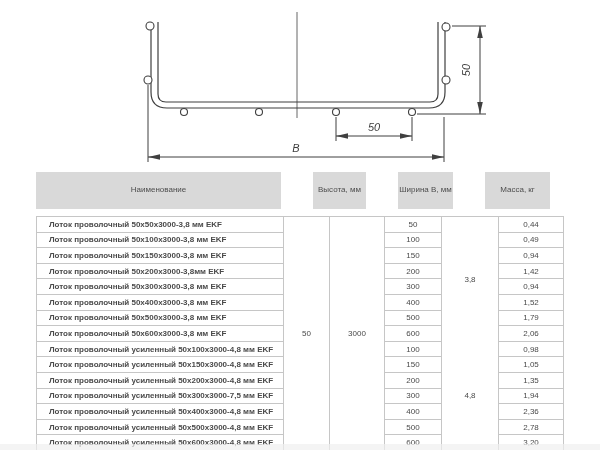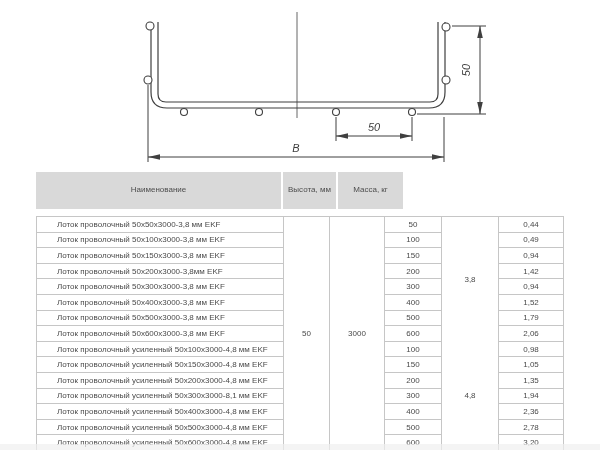--- a/index.html
+++ b/index.html
@@ -5,36 +5,36 @@
   html,body{margin:0;padding:0;}
   body{
     width:600px;height:450px;position:relative;background:#ffffff;
     font-family:"Liberation Sans", sans-serif;overflow:hidden;
   }
   
   .drawing{position:absolute;left:0;top:0;width:600px;height:170px;}
   .dim-text{font-size:11px;font-style:italic;fill:#3f3f3f;font-family:"Liberation Sans",sans-serif;}
   
   .spec-table{position:absolute;left:36px;top:172px;width:527px;}
-  .hdr{display:flex;height:37px;}
+  .hdr{display:flex;height:37px;gap:30px;}
   .hdr-cell{
     background:#d9d9d9;color:#4d4d4d;font-size:8px;line-height:1.35;
     display:flex;align-items:center;justify-content:center;text-align:center;
     box-sizing:border-box;border-right:2px solid #ffffff;
   }
   .hdr-cell:last-child{border-right:none;}
   .w0{width:247px}.w1{width:46px}.w2{width:55px}.w3{width:57px}.w4{width:57px}.w5{width:65px}
   .body-table{
     border-collapse:collapse;table-layout:fixed;width:527px;margin-top:7px;
   }
   .body-table td{
     border:1px solid #c6c6c6;font-size:8px;color:#4a4a4a;height:14.6px;
     padding:0;text-align:center;vertical-align:middle;overflow:hidden;white-space:nowrap;
   }
-  .body-table td.c-name{text-align:left;padding-left:20px;}
+  .body-table td.c-name{text-align:left;padding-left:12px;font-weight:bold;}
   .body-table td.thk-a{border-bottom:none;}
   .body-table td.thk-b{border-top:none;}
   .bottom-band{
     position:absolute;left:0;bottom:0;width:600px;height:6px;
     background:#f0f0f0;opacity:.7;
   }
 </style>
 </head>
 <body>
 
@@ -86,20 +86,21 @@
       <polygon points="444,157 432,154.2 432,159.8" fill="#3f3f3f" stroke="none"></polygon>
     </g>
     <text x="296" y="152" text-anchor="middle" class="dim-text" font-size="12">В</text>
   </svg>
 </div>
 
 <div class="spec-table">
   <div class="hdr">
     <div class="hdr-cell w0">Наименование</div>
     <div class="hdr-cell w2">Высота, мм</div>
+    <div class="hdr-cell w3">Ширина В, мм</div>
     <div class="hdr-cell w5">Масса, кг</div>
   </div>
   <table class="body-table">
     <colgroup>
       <col style="width:247px">
         <col style="width:46px">
         <col style="width:55px">
       <col style="width:57px">
         <col style="width:57px">
         <col style="width:65px">
@@ -158,21 +159,21 @@
           <td class="c-name">Лоток проволочный усиленный 50х150х3000-4,8 мм EKF</td>
           <td>150</td>
           <td>1,05</td>
         </tr>
         <tr>
           <td class="c-name">Лоток проволочный усиленный 50х200х3000-4,8 мм EKF</td>
           <td>200</td>
           <td>1,35</td>
         </tr>
         <tr>
-          <td class="c-name">Лоток проволочный усиленный 50х300х3000-8,1 мм EKF</td>
+          <td class="c-name">Лоток проволочный усиленный 50х300х3000-7,5 мм EKF</td>
           <td>300</td>
           <td>1,94</td>
         </tr>
         <tr>
           <td class="c-name">Лоток проволочный усиленный 50х400х3000-4,8 мм EKF</td>
           <td>400</td>
           <td>2,36</td>
         </tr>
         <tr>
           <td class="c-name">Лоток проволочный усиленный 50х500х3000-4,8 мм EKF</td>

